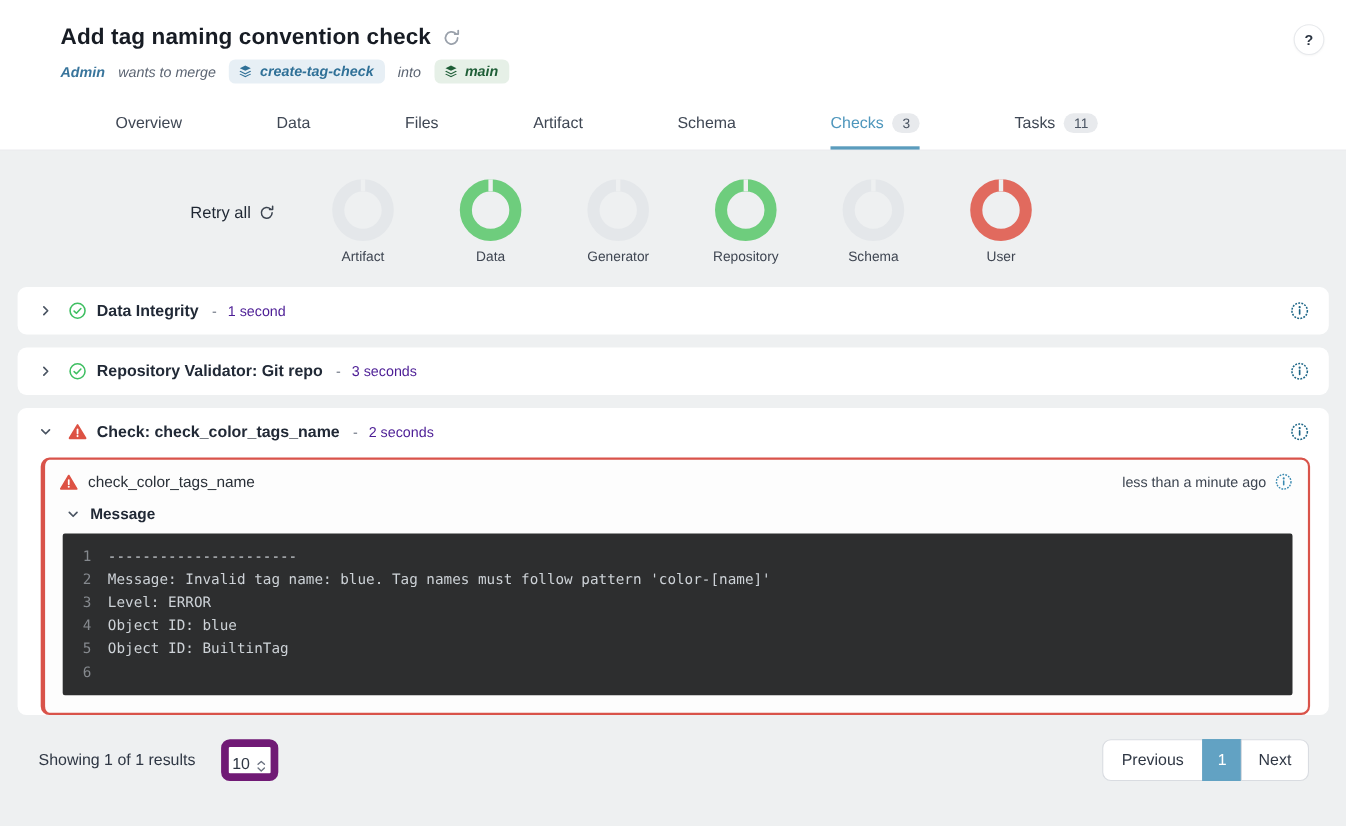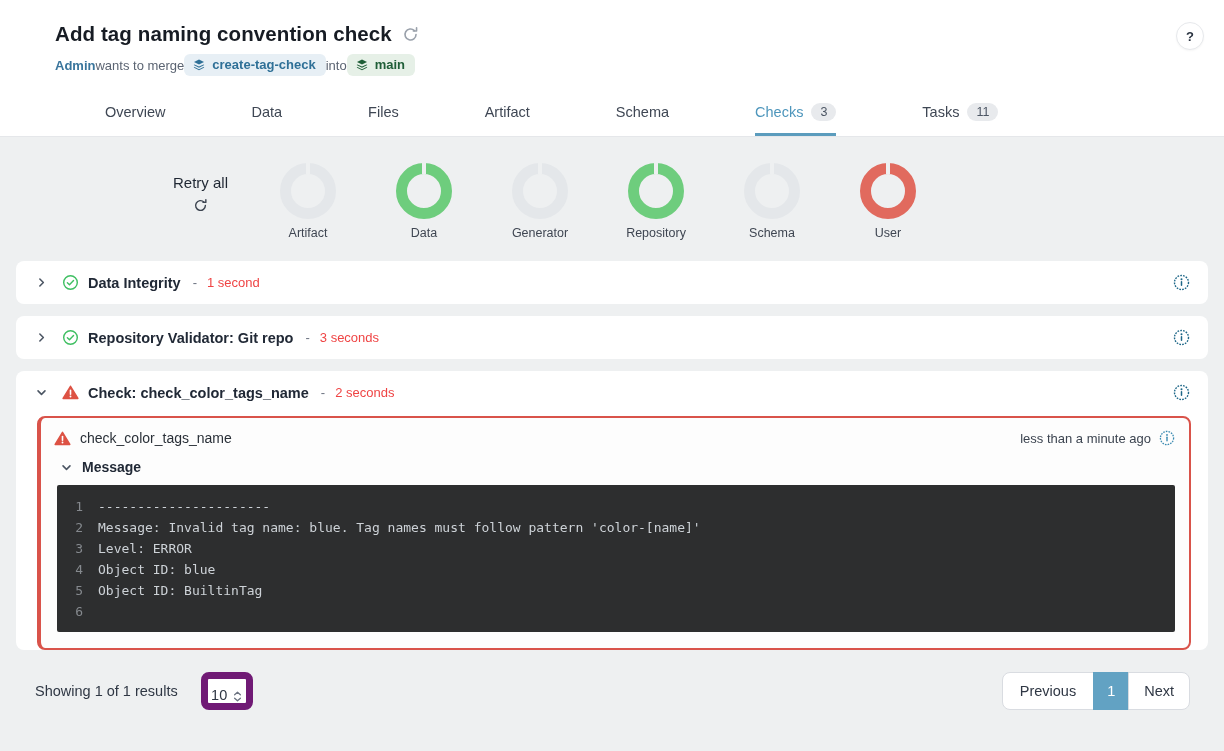--- a/index.html
+++ b/index.html
@@ -8,59 +8,59 @@
 
   
   .header { background:#fff; border-bottom:1px solid #e5e7ea; padding-top:22px; position:relative;padding-left:31px; }
   .title-row { display:flex; align-items:center; gap:10px; padding:0 24px; }
   .page-title { font-size:20.5px; font-weight:700; color:#171c24; letter-spacing:.1px; }
   .title-refresh { color:#9aa1ab; width:17px; height:17px; cursor:pointer; }
   .help-btn { position:absolute; top:22px; right:20px; width:28px; height:28px; border-radius:50%;
     border:1px solid #e7e9ec; background:#fff; color:#2a3340; font-size:13px; font-weight:600;
     display:flex; align-items:center; justify-content:center; cursor:pointer; box-shadow:0 1px 2px rgba(0,0,0,.04); }
 
-  .merge-row { display:flex; align-items:center; gap:0; padding:8px 24px 0; font-size:13px; color:#5b6472; }
+  .merge-row { display:flex; align-items:center; gap:12px; padding:8px 24px 0; font-size:13px; color:#5b6472;font-style:italic; }
   .author-link { color:#39759c; font-weight:700; cursor:pointer; }
   .branch-badge { display:inline-flex; align-items:center; gap:6px; font-size:13px; font-weight:700;
     padding:3px 10px 4px 8px; border-radius:6px; }
   .branch-badge svg { width:14px; height:14px; }
   .badge-blue { background:#e7eff5; color:#2f7097; }
   .badge-green { background:#e6f0e7; color:#1f5e37; }
 
   
   .tabs { display:flex; align-items:stretch; gap:42px; padding:0 0 0 30px; margin-top:16px; height:44px; }
   .tab { display:flex; align-items:center; gap:8px; font-size:14.5px; color:#3f4754; cursor:pointer;
     border-bottom:3px solid transparent; padding-bottom:2px;margin-left:44px; }
   .tab .count-pill { background:#e8eaed; color:#4b5563; border-radius:999px; font-size:12.5px;
     padding:2px 9px; font-weight:400; }
   .tab.active { color:#4e96bc; border-bottom-color:#5b9cbd; }
 
   
   .summary { display:flex; align-items:center; padding:26px 0 6px 173px; }
-  .retry-all { display:flex; align-items:center; gap:7px; font-size:15px; color:#1f2733; cursor:pointer; margin-right:52px; margin-bottom:16px;flex-direction:column; }
+  .retry-all { display:flex; align-items:center; gap:7px; font-size:15px; color:#1f2733; cursor:pointer; margin-right:52px; margin-bottom:16px; }
   .retry-all svg { width:15px; height:15px; color:#3c4450; }
   .donuts { display:flex; gap:60px; }
   .donut-item { width:56px; display:flex; flex-direction:column; align-items:center; }
   .donut { position:relative; width:56px; height:56px; }
   .ring { width:56px; height:56px; border-radius:50%; border:11px solid #e4e7ea; }
   .donut .notch { position:absolute; left:26px; top:0; width:4px; height:11px; background:#eef0f1; }
   .donut-success .ring { border-color:#6ecd7d; }
   .donut-error .ring { border-color:#e16a5e; }
   .donut-label { margin-top:7px; font-size:12.5px; color:#3f4652;text-align:right; }
 
   
   .rows { padding:15px 16px 0; }
   .check-card { background:#fff; border-radius:8px; margin-bottom:12px; }
   .check-header { height:43px; display:flex; align-items:center; padding:0 18px 0 20px; cursor:pointer; }
   .chev { width:11px; height:11px; color:#4b5563; flex:none; }
   .chev.down { transform:rotate(90deg); }
   .status-ic { width:17px; height:17px; margin:0 9px 0 15px; flex:none; }
   .check-title { font-size:14.5px; font-weight:700; color:#212936; }
   .check-sep { margin:0 10px 0 12px; color:#6b7280; font-size:13px; }
-  .check-dur { font-size:13px; color:#ef4444; }
+  .check-dur { font-size:13px; color:#4c1d95; }
   .row-info { margin-left:auto; width:17px; height:17px; color:#1d6687; cursor:pointer; }
 
   
   .error-panel { margin:2px 17px 16px 21px; border:2px solid #d9534a; border-left-width:4px;
     border-radius:8px; background:#fdfdfd; padding:12px 14px 16px 13px; }
   .ep-head { display:flex; align-items:center; }
   .ep-name { font-size:14px; color:#2a3038; margin-left:9px; }
   .ep-right { margin-left:auto; display:flex; align-items:center; gap:8px; font-size:13px; color:#3c4450; }
   .ep-right svg { width:16px; height:16px; color:#3a8ab1; cursor:pointer; }
   .warn-ic { width:17px; height:15px; flex:none; }

